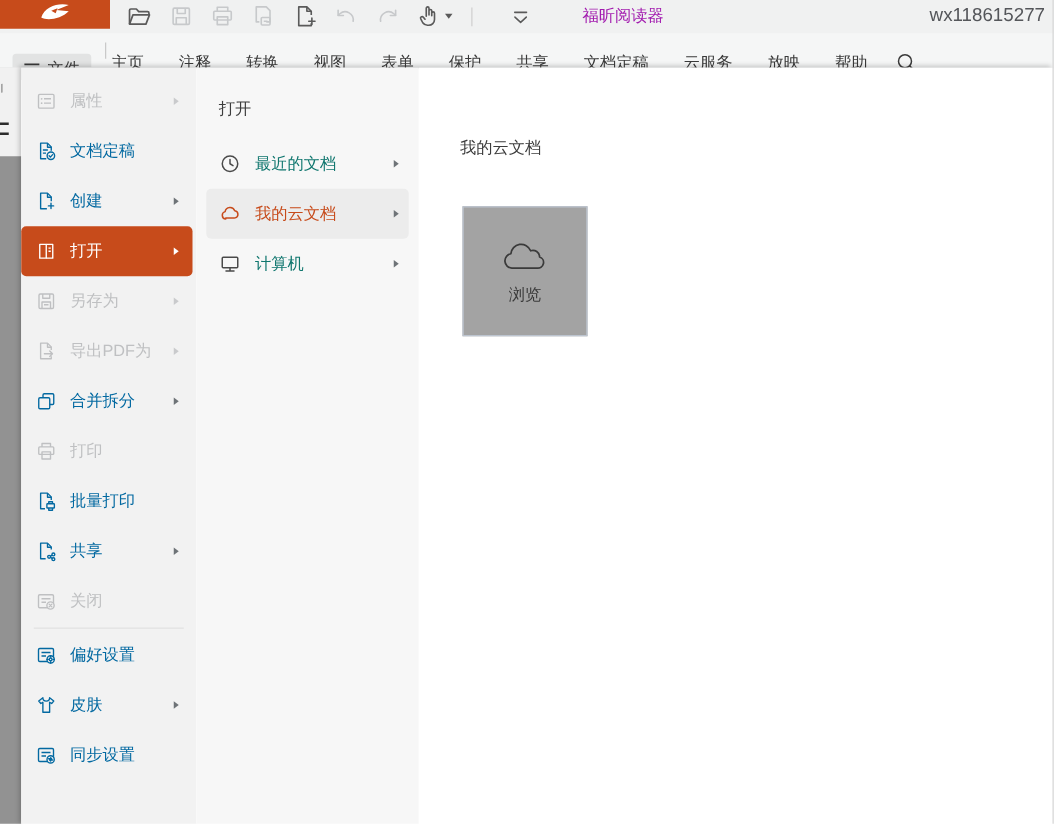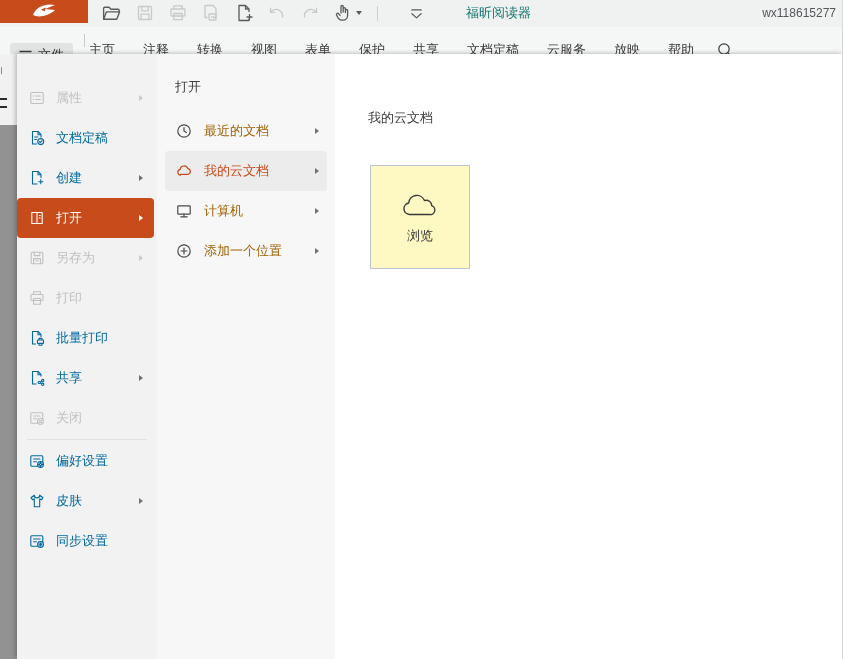--- a/index.html
+++ b/index.html
@@ -12,70 +12,70 @@
   .titlebar{position:absolute;left:0;top:0;width:843px;height:27px;background:#f0f1f1;}
   .logo{position:absolute;left:0;top:0;width:88px;height:23px;background:#c74b1b;
         display:flex;align-items:center;justify-content:center;cursor:pointer;}
   .qat{position:absolute;left:101px;top:0;height:26px;display:flex;align-items:center;gap:13px;}
   .qat .tbtn{display:flex;align-items:center;color:#5a5a5a;cursor:pointer;}
   .qat .tbtn.disabled{color:#c7c9cb;cursor:default;}
   .qat .vdiv{width:1px;height:15px;background:#cfcfcf;margin:0 2px;}
   .caret-down{width:0;height:0;border-left:3.5px solid transparent;border-right:3.5px solid transparent;
               border-top:4px solid #5a5a5a;margin-left:3px;}
   .win-title{position:absolute;left:466px;top:0;height:26px;line-height:26px;
-             font-size:13px;color:#0f766e;}
-  .account{position:absolute;right:7px;top:0;height:26px;line-height:26px;font-size:12px;color:#54565a;}
+             font-size:13px;color:#a21caf;}
+  .account{position:absolute;right:7px;top:0;height:26px;line-height:26px;font-size:15px;color:#54565a;}
   
   .menubar{position:absolute;left:0;top:27px;width:843px;height:27px;background:#f5f6f6;
            border-bottom:1px solid #dadada;}
   .file-btn{position:absolute;left:10px;top:16px;height:21px;padding:0 9px;background:#e2e3e3;
             border-radius:3px;display:flex;align-items:flex-end;gap:6px;cursor:pointer;
             font-size:13px;color:#3a3a3a;}
   .mb-div{position:absolute;left:84px;top:7px;width:1px;height:13px;background:#c9c9c9;}
   .tabs{position:absolute;left:89px;top:14px;height:26px;display:flex;align-items:flex-start;gap:28px;}
   .tab{font-size:13px;color:#3a3a3a;cursor:pointer;white-space:nowrap;}
   .search-btn{display:flex;align-items:center;margin-left:-6px;cursor:pointer;color:#3a3a3a;}
   
   .underlay{position:absolute;left:0;top:54px;width:17px;height:605px;background:#f1f1f1;}
   .underlay .docarea{position:absolute;left:0;top:71px;width:17px;bottom:0;background:#929292;}
   .underlay .mark1{position:absolute;left:1px;top:12px;width:6px;height:7px;
                    border-left:1.5px solid #8a8a8a;transform:skewY(-20deg);}
   .underlay .mark2{position:absolute;left:0px;top:44px;width:7px;height:2px;background:#2c2c2c;}
   .underlay .mark3{position:absolute;left:0px;top:52px;width:7px;height:2px;background:#2c2c2c;}
   
   .backstage{position:absolute;left:17px;top:54px;width:826px;height:605px;display:flex;
              box-shadow:-2px -1px 4px rgba(0,0,0,0.22);}
-  .sidebar{width:140px;background:#f2f2f2;padding-top:24px;box-sizing:border-box;flex:none;}
+  .sidebar{width:140px;background:#f2f2f2;padding-top:7px;box-sizing:border-box;flex:none;}
   .srow{height:40px;display:flex;align-items:center;padding:0 14px 0 11px;gap:10px;
         font-size:13px;color:#0369a1;cursor:pointer;position:relative;box-sizing:border-box;}
   .srow .lbl{flex:0 1 auto;white-space:nowrap;}
   .srow .arrow{margin-left:auto;width:0;height:0;border-left:4px solid #6e7377;
                border-top:3.5px solid transparent;border-bottom:3.5px solid transparent;}
   .srow.disabled{color:#bfc0c2;cursor:default;}
   .srow.disabled .arrow{border-left-color:#c9cacc;}
   .srow.selected{background:#c74b1b;color:#ffffff;border-radius:4px;margin-right:3px;
                  padding-right:11px;}
   .srow.selected .arrow{border-left-color:#ffffff;}
   .sdivider{height:1px;background:#e1e1e1;margin:1px 10px;}
   .icn{flex:none;display:block;}
   
   .submenu{width:178px;background:#f7f7f7;box-sizing:border-box;flex:none;padding-top:24px;}
   .submenu-header{font-size:13px;color:#3c3c3c;padding-left:18px;margin-bottom:15px;}
   .orow{height:40px;margin:0 8px;padding:0 8px 0 10px;display:flex;align-items:center;gap:11px;
-        font-size:13px;color:#a16207;cursor:pointer;border-radius:4px;box-sizing:border-box;}
+        font-size:13px;color:#0f766e;cursor:pointer;border-radius:4px;box-sizing:border-box;}
   .orow .arrow{margin-left:auto;width:0;height:0;border-left:4px solid #6e7377;
                border-top:3.5px solid transparent;border-bottom:3.5px solid transparent;}
   .orow.selected{background:#ececec;color:#c74b1b;}
   .orow.selected .icn{color:#c74b1b;}
   .orow .icn{color:#4a4a4a;}
   
   .mainarea{flex:1;background:#ffffff;position:relative;}
   .main-title{position:absolute;left:33px;top:55px;font-size:13px;color:#3c3c3c;}
   .browse-card{position:absolute;left:35px;top:111px;width:98px;height:102px;
-               border:1px solid #bcc4cf;background:#fef9c3;cursor:pointer;
+               border:1px solid #bcc4cf;background:#a3a3a3;cursor:pointer;
                display:flex;flex-direction:column;align-items:center;justify-content:center;gap:9px;}
   .browse-card .blbl{font-size:13px;color:#3a3a3a;}
   .win-edge{position:absolute;right:0;top:0;width:1px;height:659px;background:#d6d6d6;}
 </style>
 </head>
 <body>
 
 <div class="titlebar">
   <div class="logo">
     <span>
@@ -238,21 +238,38 @@
     <div class="srow disabled">
       <svg class="icn" width="18" height="18" viewBox="0 0 18 18" fill="none" stroke="currentColor" stroke-width="1.1" stroke-linejoin="round">
         <rect x="3.2" y="3.2" width="11.6" height="11.6" rx="1"></rect>
         <path d="M6.2 3.2 v3.4 h5.6 V3.2"></path>
           <path d="M5.6 14.8 v-5.2 h6.8 v5.2 M7.2 11.8 h3.6"></path>
       </svg>
       <span class="lbl">另存为</span>
       <span class="arrow"></span>
     </div>
 
-
+    <div class="srow disabled">
+      <svg class="icn" width="18" height="18" viewBox="0 0 18 18" fill="none" stroke="currentColor" stroke-width="1.1" stroke-linejoin="round">
+        <path d="M13 8 V5.5 L10 2.5 H4.5 V15 H13 v-2"></path>
+        <path d="M10 2.5 V5.8 H13"></path>
+        <path d="M7.5 11 h6.5 m-2.2-2.2 L14 11 l-2.2 2.2" stroke-linecap="round"></path>
+      </svg>
+      <span class="lbl">导出PDF为</span>
+      <span class="arrow"></span>
+    </div>
+
+    <div class="srow">
+      <svg class="icn" width="18" height="18" viewBox="0 0 18 18" fill="none" stroke="currentColor" stroke-width="1.1" stroke-linejoin="round">
+        <rect x="3" y="6.2" width="8.8" height="8.8" rx="1"></rect>
+        <path d="M6.4 6.2 V4 a1 1 0 0 1 1-1 H14 a1 1 0 0 1 1 1 v6.6 a1 1 0 0 1-1 1 h-2.2"></path>
+      </svg>
+      <span class="lbl">合并拆分</span>
+      <span class="arrow"></span>
+    </div>
 
     <div class="srow disabled">
       <svg class="icn" width="18" height="18" viewBox="0 0 18 18" fill="none" stroke="currentColor" stroke-width="1.1" stroke-linejoin="round">
         <path d="M5.6 5.5 V2.8 h6.8 V5.5"></path>
         <rect x="3" y="5.5" width="12" height="6" rx="0.8"></rect>
         <path d="M5.6 9.5 h6.8 v5.7 H5.6 z"></path>
       </svg>
       <span class="lbl">打印</span>
     </div>
 
@@ -344,28 +361,20 @@
 
     <div class="orow">
       <svg class="icn" width="18" height="18" viewBox="0 0 18 18" fill="none" stroke="currentColor" stroke-width="1.2" stroke-linecap="round" stroke-linejoin="round">
         <rect x="2.8" y="3.8" width="12.4" height="8.4" rx="0.8"></rect>
         <path d="M9 12.2 v2.6 M5.8 14.8 h6.4"></path>
       </svg>
       <span class="lbl">计算机</span>
       <span class="arrow"></span>
     </div>
 
-    <div class="orow">
-      <svg class="icn" width="18" height="18" viewBox="0 0 18 18" fill="none" stroke="currentColor" stroke-width="1.2" stroke-linecap="round">
-        <circle cx="9" cy="9" r="6.2"></circle>
-          <path d="M9 6 v6 M6 9 h6"></path>
-      </svg>
-      <span class="lbl">添加一个位置</span>
-      <span class="arrow"></span>
-    </div>
   </div>
 
   <div class="mainarea">
     <div class="main-title">我的云文档</div>
     <div class="browse-card">
       <svg width="40" height="28" viewBox="0 0 40 28" fill="none" stroke="#3a3a3a" stroke-width="1.4" stroke-linejoin="round">
         <path d="M9.5 24.5 a5.8 5.8 0 0 1-.8-11.5 a8.2 8.2 0 0 1 15.8-2.4 a5.4 5.4 0 0 1 7.2 5 a4.6 4.6 0 0 1-2.2 8.9 Z"></path>
       </svg>
       <span class="blbl">浏览</span>
     </div>

